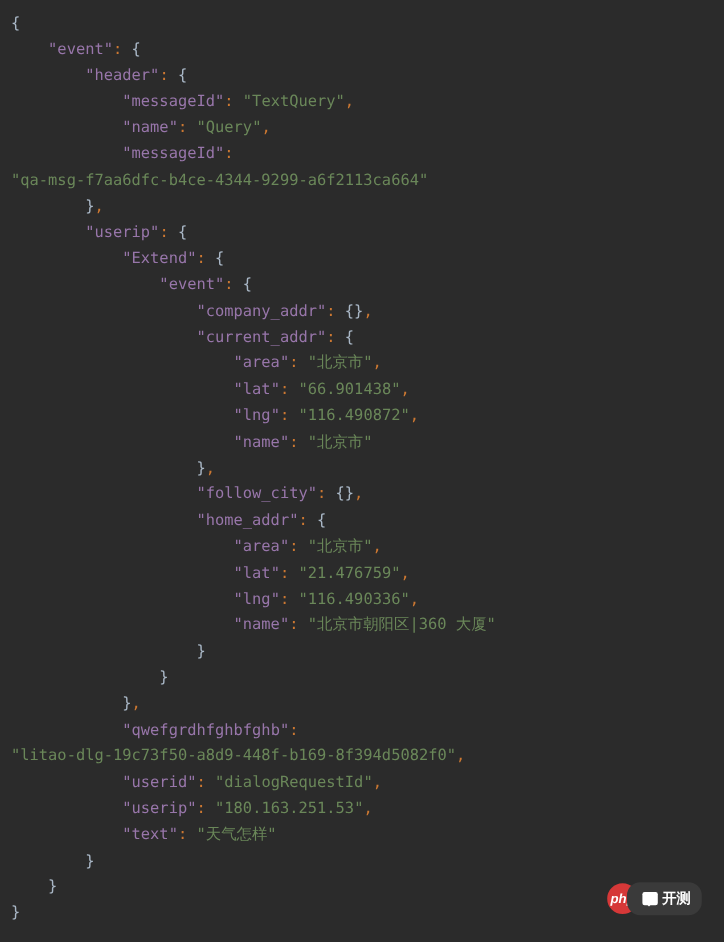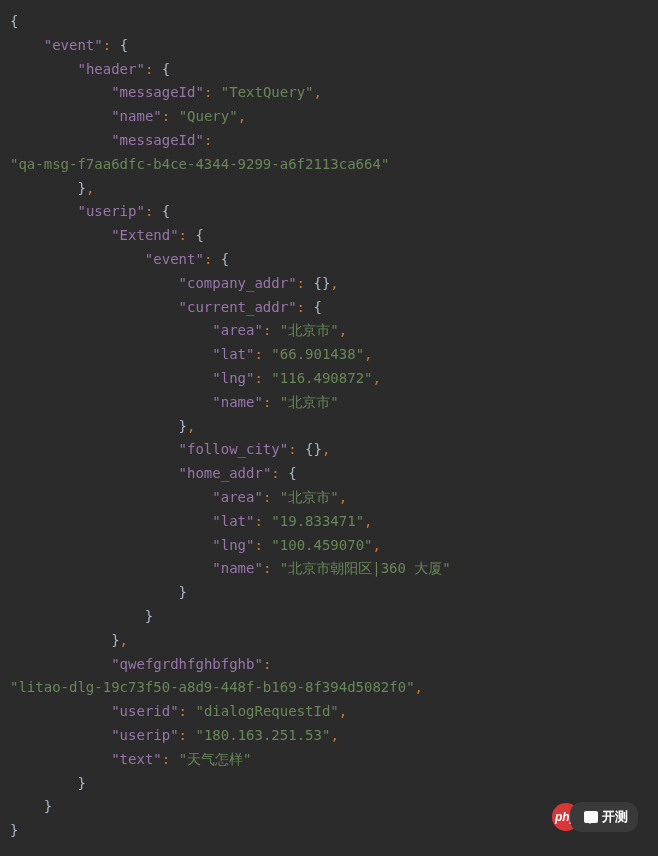--- a/index.html
+++ b/index.html
@@ -89,22 +89,22 @@
                     <span class="k">"<span>company_addr</span>"</span><span class="p">:</span> <span class="b">{}</span><span class="p">,</span>
                     <span class="k">"<span>current_addr</span>"</span><span class="p">:</span> <span class="b">{</span>
                         <span class="k">"<span>area</span>"</span><span class="p">:</span> <span class="s">"<span>北京市</span>"</span><span class="p">,</span>
                         <span class="k">"<span>lat</span>"</span><span class="p">:</span> <span class="s">"<span>66.901438</span>"</span><span class="p">,</span>
                         <span class="k">"<span>lng</span>"</span><span class="p">:</span> <span class="s">"<span>116.490872</span>"</span><span class="p">,</span>
                         <span class="k">"<span>name</span>"</span><span class="p">:</span> <span class="s">"<span>北京市</span>"</span>
                     <span class="b">}</span><span class="p">,</span>
                     <span class="k">"<span>follow_city</span>"</span><span class="p">:</span> <span class="b">{}</span><span class="p">,</span>
                     <span class="k">"<span>home_addr</span>"</span><span class="p">:</span> <span class="b">{</span>
                         <span class="k">"<span>area</span>"</span><span class="p">:</span> <span class="s">"<span>北京市</span>"</span><span class="p">,</span>
-                        <span class="k">"<span>lat</span>"</span><span class="p">:</span> <span class="s">"<span>19.833471</span>"</span><span class="p">,</span>
-                        <span class="k">"<span>lng</span>"</span><span class="p">:</span> <span class="s">"<span>100.459070</span>"</span><span class="p">,</span>
+                        <span class="k">"<span>lat</span>"</span><span class="p">:</span> <span class="s">"<span>21.476759</span>"</span><span class="p">,</span>
+                        <span class="k">"<span>lng</span>"</span><span class="p">:</span> <span class="s">"<span>116.490336</span>"</span><span class="p">,</span>
                         <span class="k">"<span>name</span>"</span><span class="p">:</span> <span class="s">"<span>北京市朝阳区|360 大厦</span>"</span>
                     <span class="b">}</span>
                 <span class="b">}</span>
             <span class="b">}</span><span class="p">,</span>
             <span class="k">"<span>qwefgrdhfghbfghb</span>"</span><span class="p">:</span>
 <span class="s">"<span>litao-dlg-19c73f50-a8d9-448f-b169-8f394d5082f0</span>"</span><span class="p">,</span>
             <span class="k">"<span>userid</span>"</span><span class="p">:</span> <span class="s">"<span>dialogRequestId</span>"</span><span class="p">,</span>
             <span class="k">"<span>userip</span>"</span><span class="p">:</span> <span class="s">"<span>180.163.251.53</span>"</span><span class="p">,</span>
             <span class="k">"<span>text</span>"</span><span class="p">:</span> <span class="s">"<span>天气怎样</span>"</span>
         <span class="b">}</span>

